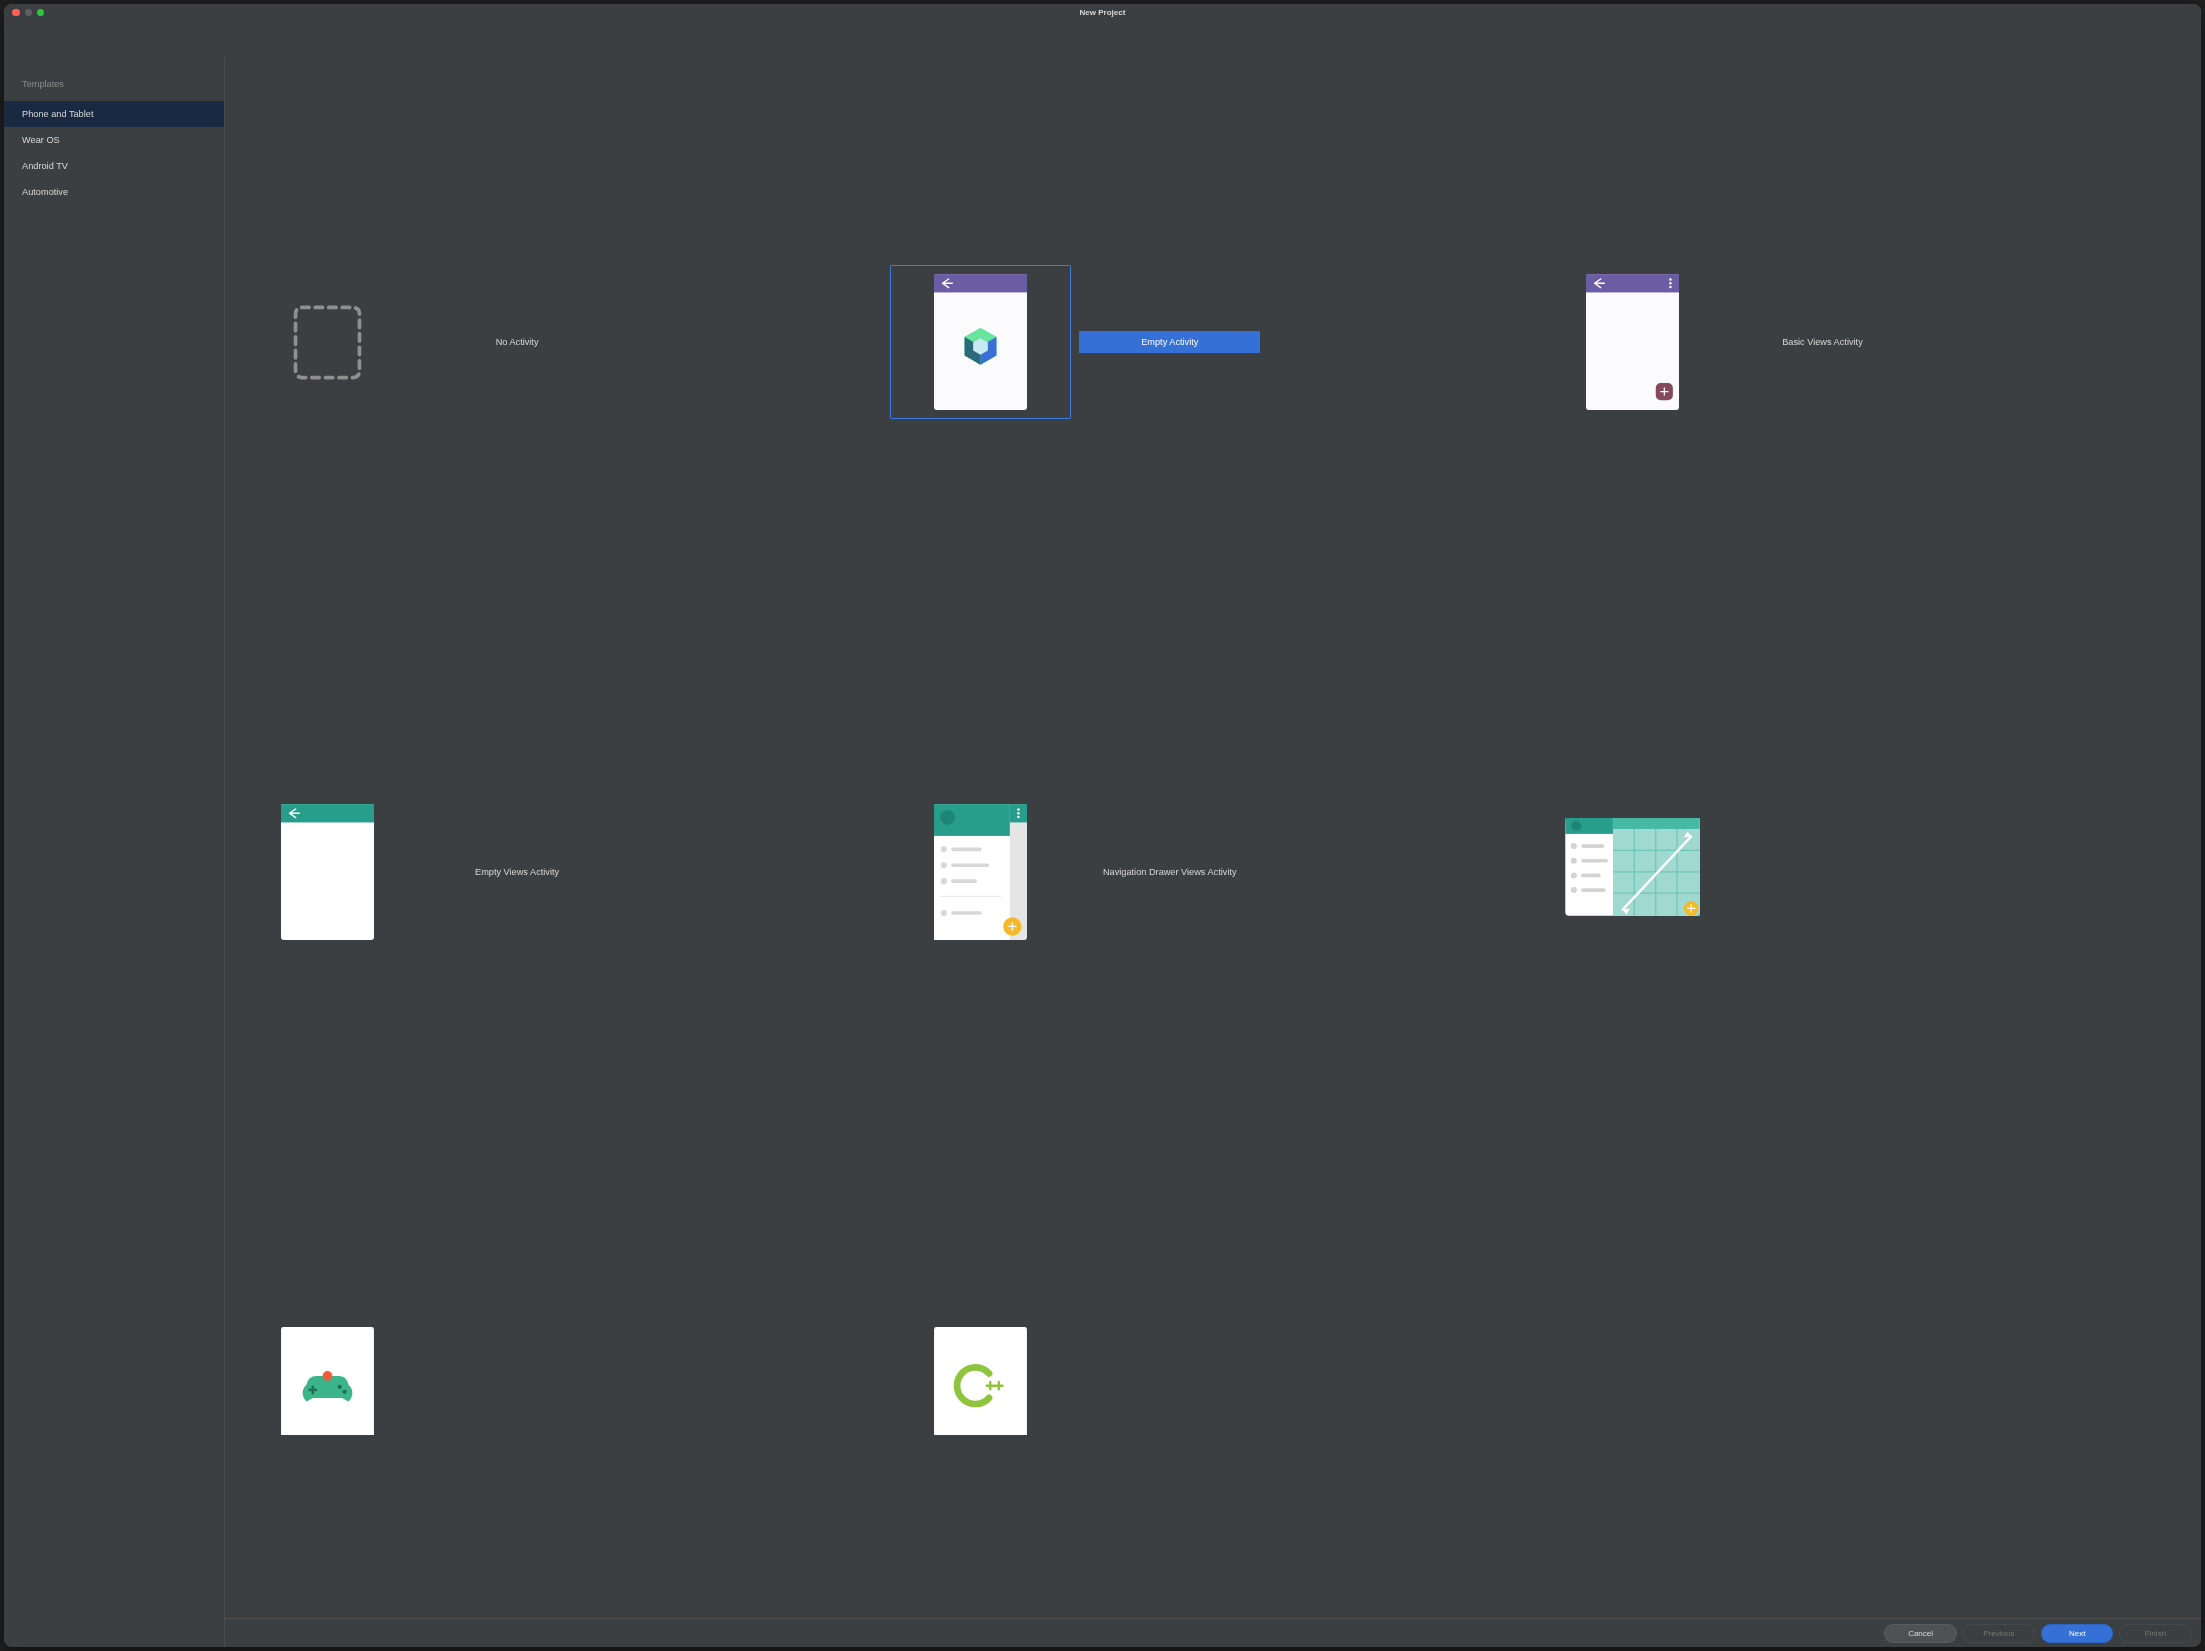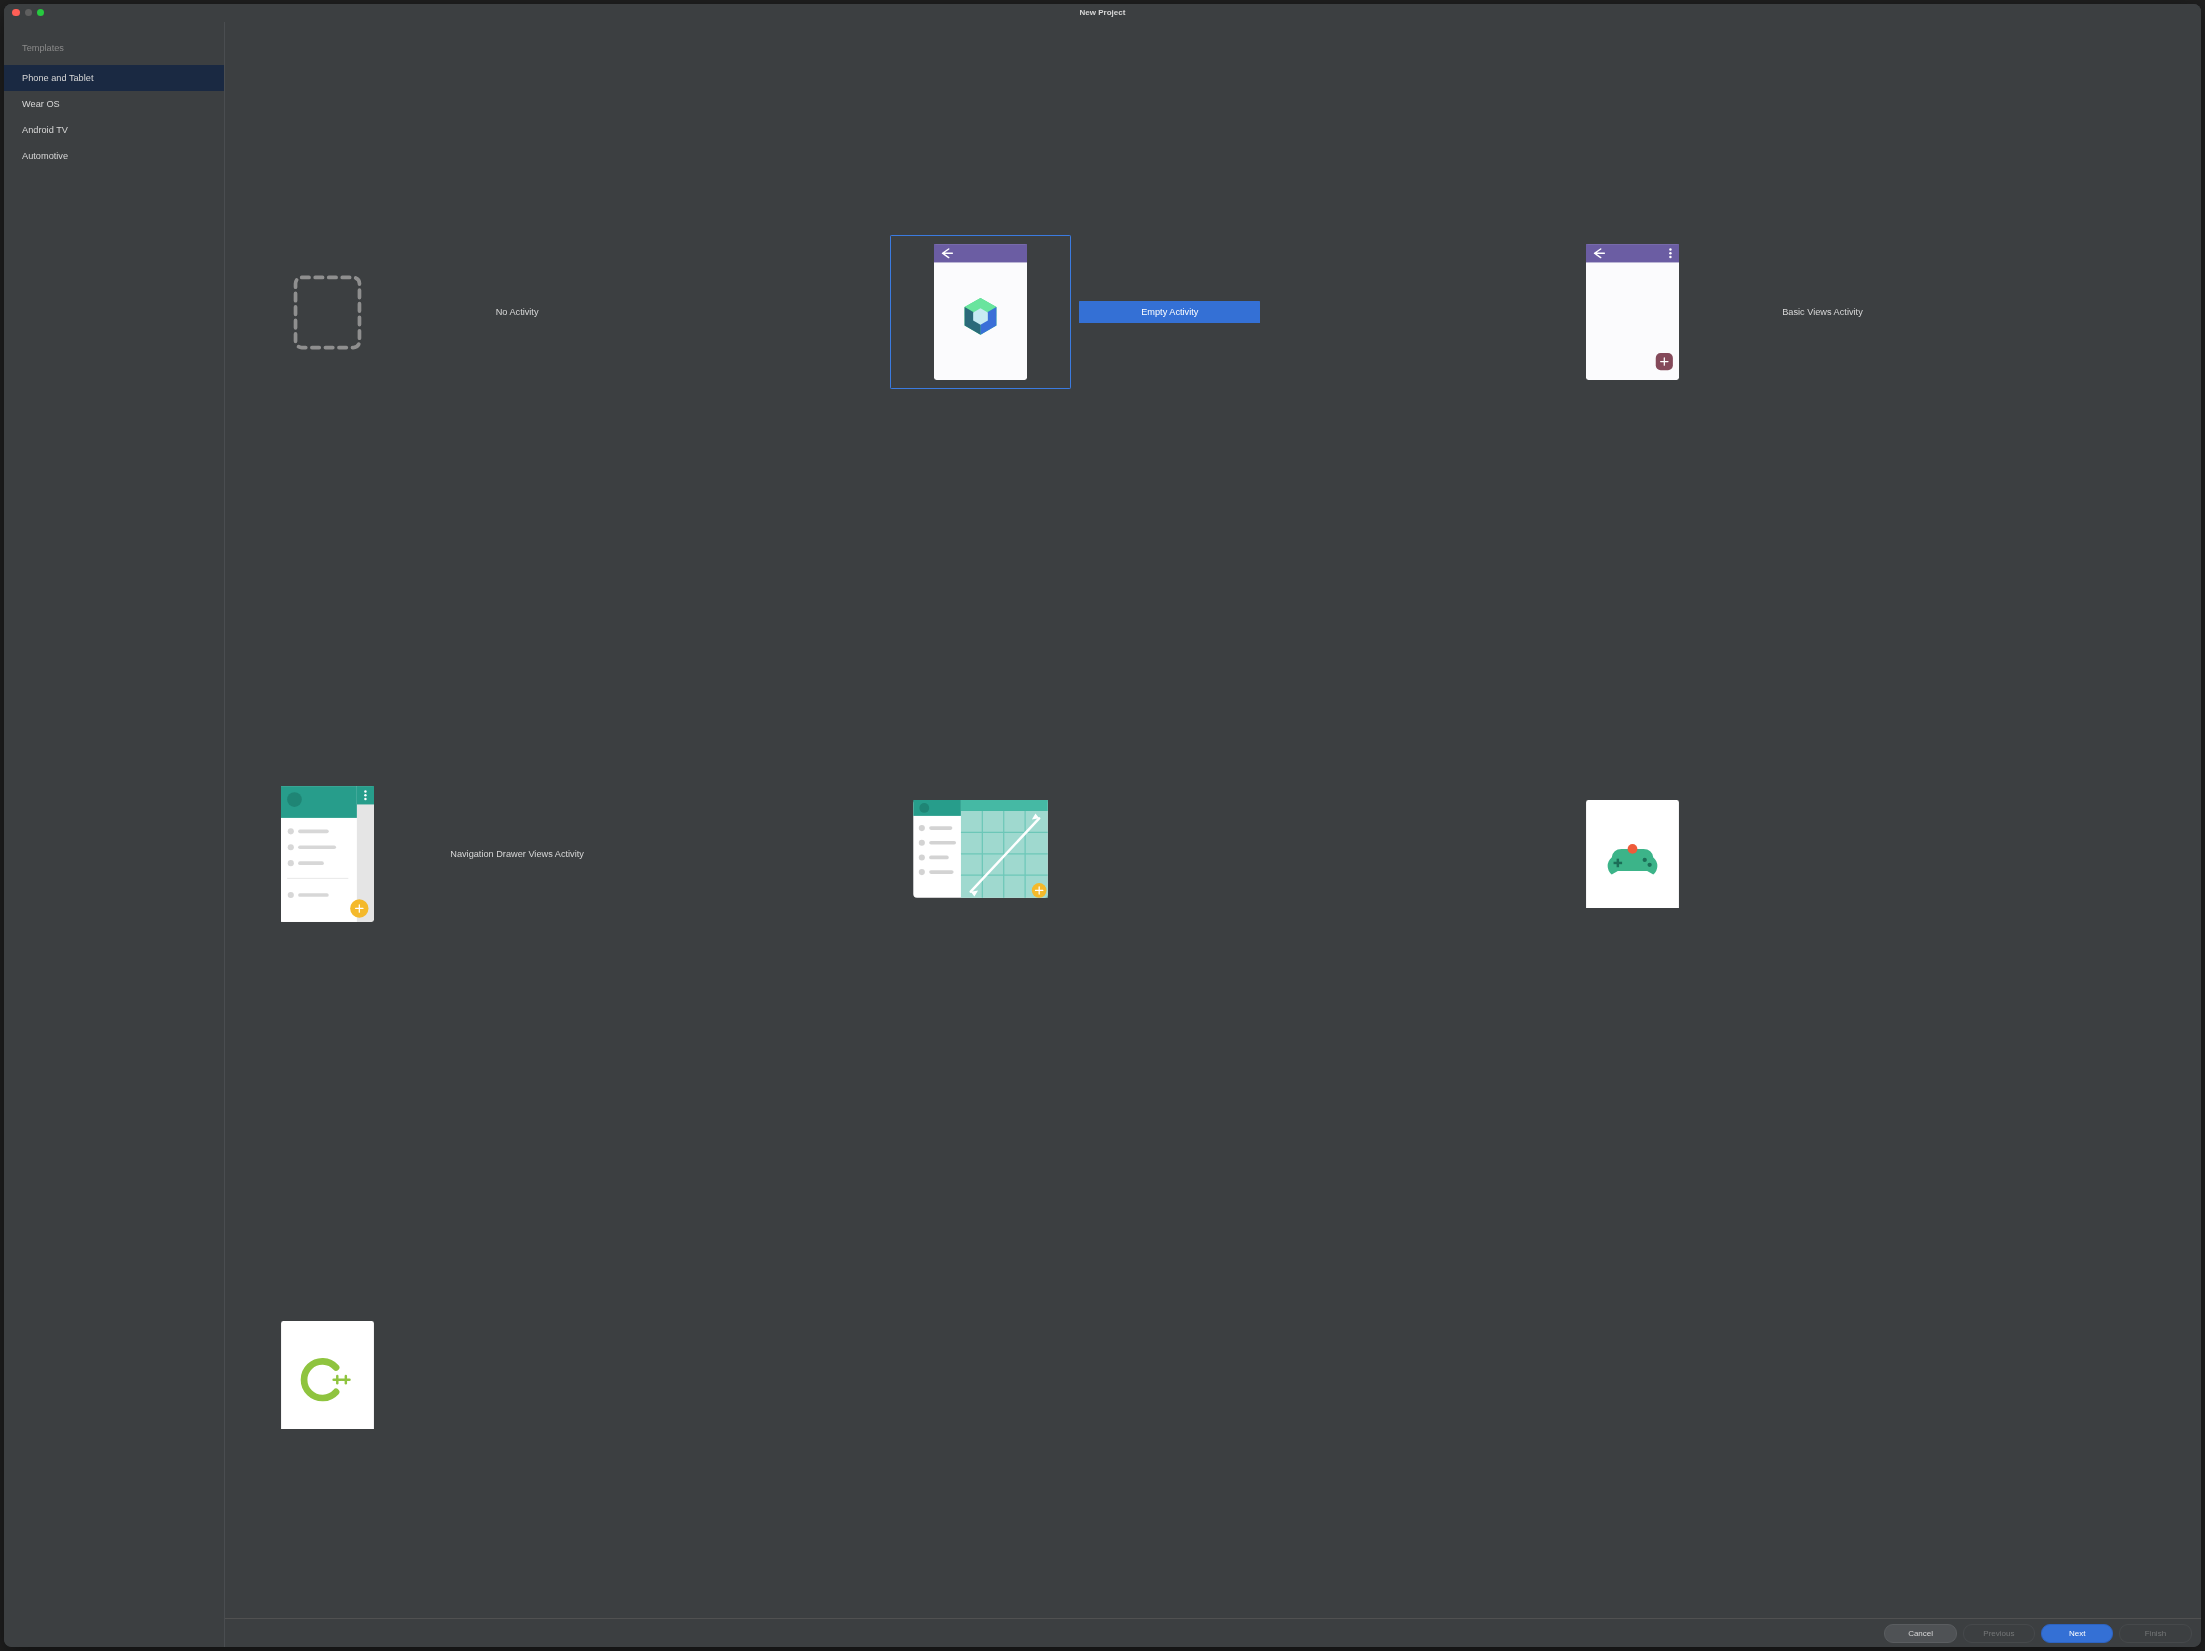--- a/index.html
+++ b/index.html
@@ -31,21 +31,21 @@
     color:var(--text);
     user-select:none;
     overflow:hidden;
   }
   .window{
     position:absolute;inset:3.7px;
     background:var(--bg);
     border-radius:7.4px;
     overflow:hidden;
     box-shadow:0 6.1px 24.5px rgba(0,0,0,.5);
-    display:flex;flex-direction:column;
+    display:flex;flex-direction:column;gap:36px;
   }
   .titlebar{
     height:18.4px;flex:0 0 18.4px;
     display:flex;align-items:center;
     background:var(--titlebar);
     position:relative;
   }
   .traffic{position:absolute;left:8.6px;top:4.9px;display:flex;gap:4.9px}
   .tl{width:7.4px;height:7.4px;border-radius:50%;}
   .tl.red{background:#ff5f56}
@@ -176,20 +176,30 @@
                     <circle cx="138" cy="21" r="2"></circle>
                 </g>
                 <rect x="114" y="178" width="28" height="28" rx="8" fill="#84495a"></rect>
                 <path d="M128 186 v12 M122 192 h12" stroke="#fff" stroke-width="2" stroke-linecap="round"></path>
               </svg>
             </div>
             <div class="tlabel">Basic Views Activity</div>
           </div>
 
 
+          <div class="cell">
+            <div class="thumb-wrap">
+              <svg width="93" height="136" viewBox="0 0 152 222">
+                <rect x="0" y="0" width="152" height="222" rx="4" fill="#fff"></rect>
+                <rect x="0" y="0" width="152" height="30" fill="#279d8b"></rect>
+                <path d="M14 15 L24 8 M14 15 L24 22 M14 15 L30 15" stroke="#fff" stroke-width="2.4" stroke-linecap="round" fill="none"></path>
+              </svg>
+            </div>
+            <div class="tlabel">Empty Views Activity</div>
+          </div>
 
           <div class="cell">
             <div class="thumb-wrap">
               <svg width="93" height="136" viewBox="0 0 152 222">
                 <rect x="0" y="0" width="152" height="222" rx="4" fill="#e5e5e5"></rect>
                 <rect x="124" y="0" width="28" height="30" fill="#279d8b"></rect>
                 <g fill="#fff">
                   <circle cx="138" cy="9" r="2"></circle>
                     <circle cx="138" cy="15" r="2"></circle>
                     <circle cx="138" cy="21" r="2"></circle>

